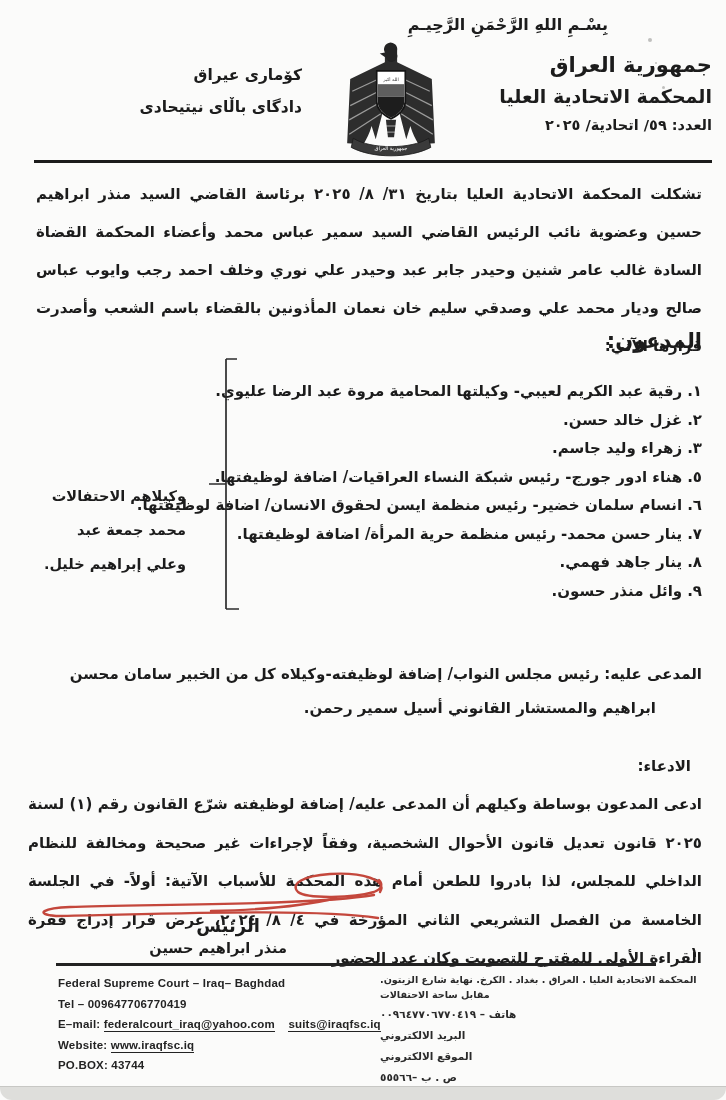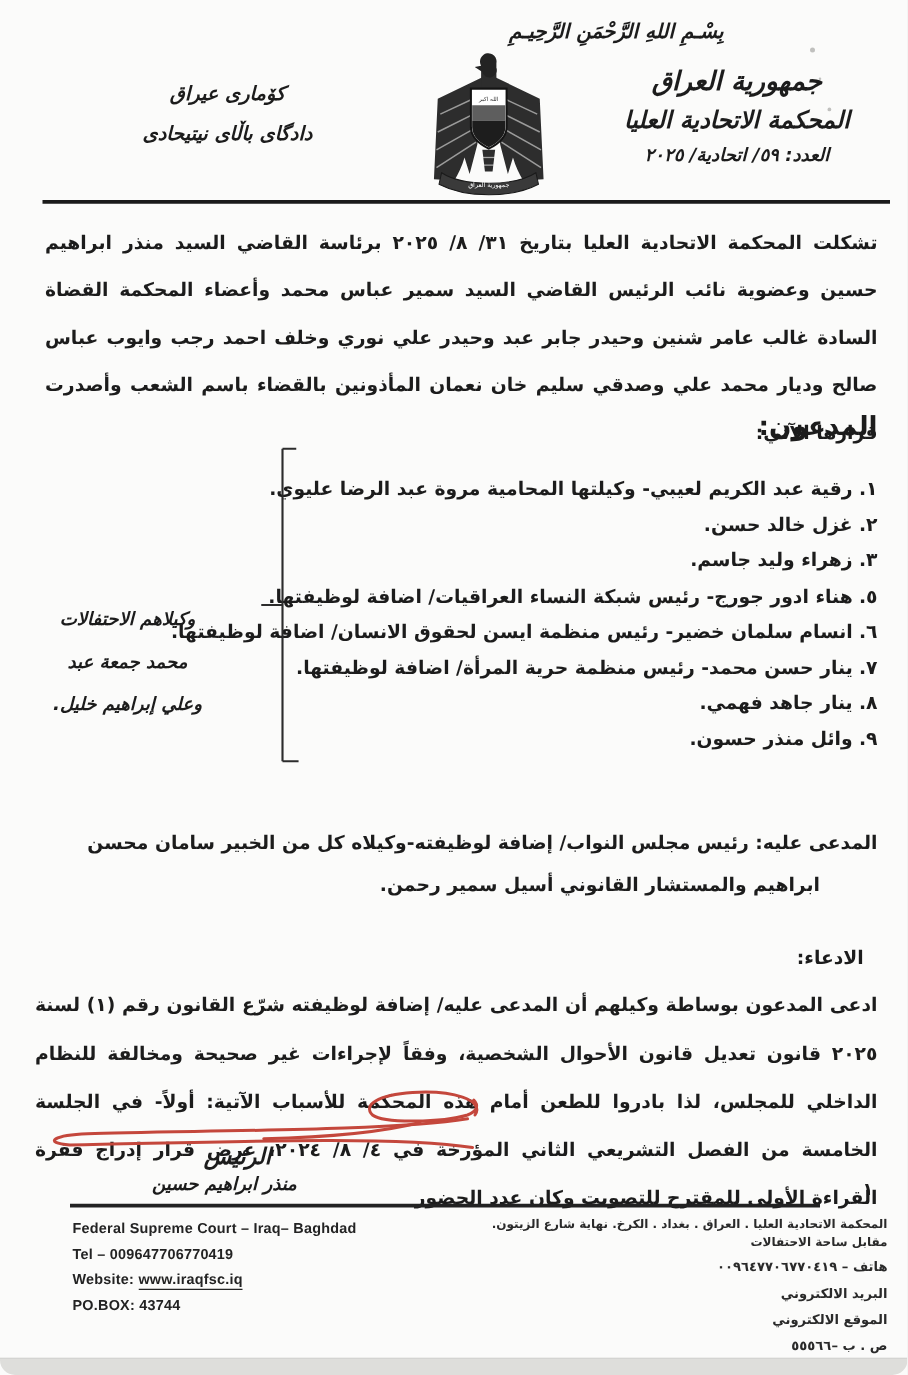--- a/index.html
+++ b/index.html
@@ -3,21 +3,21 @@
 <meta charset="utf-8">
 <style>
   html,body{margin:0;padding:0;background:#efefed;}
   .page{
     position:relative;width:726px;height:1100px;margin:0 auto;
     background:#fbfbfa;overflow:hidden;
     font-family:"DejaVu Sans",sans-serif;color:#1c1c1c;
   }
   .abs{position:absolute;}
   .ar{direction:rtl;font-weight:bold;}
-  .center{text-align:center;font-style:italic;}
+  .center{}
 
   
   .bismillah{top:15px;left:378px;width:230px;font-size:16px;letter-spacing:-0.5px;}
   .hdr-right{top:50px;right:14px;width:245px;}
   .hdr-republic{font-size:21px;line-height:30px;}
   .hdr-court{font-size:19px;line-height:32px;}
   .hdr-number{font-size:14.5px;line-height:26px;}
   .hdr-left{top:60px;left:62px;width:240px;}
   .hdr-left .l1{font-size:15.5px;line-height:30px;}
   .hdr-left .l2{font-size:15.5px;line-height:34px;}
@@ -50,21 +50,21 @@
   .sig-name{top:940px;left:72px;width:215px;font-size:14.5px;}
 
   
   .foot-rule{top:963px;left:56px;width:600px;height:2.5px;background:#222;}
   .page-num{top:944px;left:690px;font-size:14px;font-weight:bold;}
   .foot-en{top:977px;left:58px;width:330px;font-family:"Liberation Sans","DejaVu Sans",sans-serif;
            font-size:11.5px;color:#232323;letter-spacing:.2px;}
   .foot-en .ln{margin-bottom:8.5px;font-weight:bold;}
   .foot-en .u{border-bottom:1.2px solid #232323;padding-bottom:1px;}
   .foot-en .gap{display:inline-block;width:10px;}
-  .foot-ar{top:972px;right:16px;width:330px;text-align:right;color:#2a2a2a;}
+  .foot-ar{top:972px;right:16px;width:330px;text-align:left;color:#2a2a2a;}
   .foot-ar .addr{font-size:9.6px;line-height:15px;margin-bottom:6px;}
   .foot-ar .ln{font-size:10.5px;margin-bottom:9px;}
 
   .scan-edge{left:0;right:0;bottom:0;height:13px;background:#dededb;
              border-top:1px solid #c7c7c4;border-radius:0 0 12px 12px;}
 </style>
 </head>
 <body>
 
 <div class="page">
@@ -167,20 +167,25 @@
   <div class="abs ar center sig-title">الرئيس</div>
   <div class="abs ar center sig-name">منذر ابراهيم حسين</div>
 
   <div class="abs foot-rule"></div>
   <div class="abs page-num">١</div>
 
   <div class="abs foot-en">
     <div class="ln">Federal Supreme Court – Iraq– Baghdad</div>
     <div class="ln">Tel – 009647706770419</div>
     <div class="ln">
+      <span>E–mail:</span>
+      <span class="u">federalcourt_iraq@yahoo.com</span><span class="gap"></span>
+      <span class="u">suits@iraqfsc.iq</span>
+    </div>
+    <div class="ln">
       <span>Website:</span>
       <span class="u">www.iraqfsc.iq</span>
     </div>
     <div class="ln">PO.BOX: 43744</div>
   </div>
 
   <div class="abs ar foot-ar">
     <div class="addr">المحكمة الاتحادية العليا . العراق . بغداد . الكرخ. نهاية شارع الزيتون. مقابل ساحة الاحتفالات</div>
     <div class="ln">هاتف – ٠٠٩٦٤٧٧٠٦٧٧٠٤١٩</div>
     <div class="ln">البريد الالكتروني</div>

